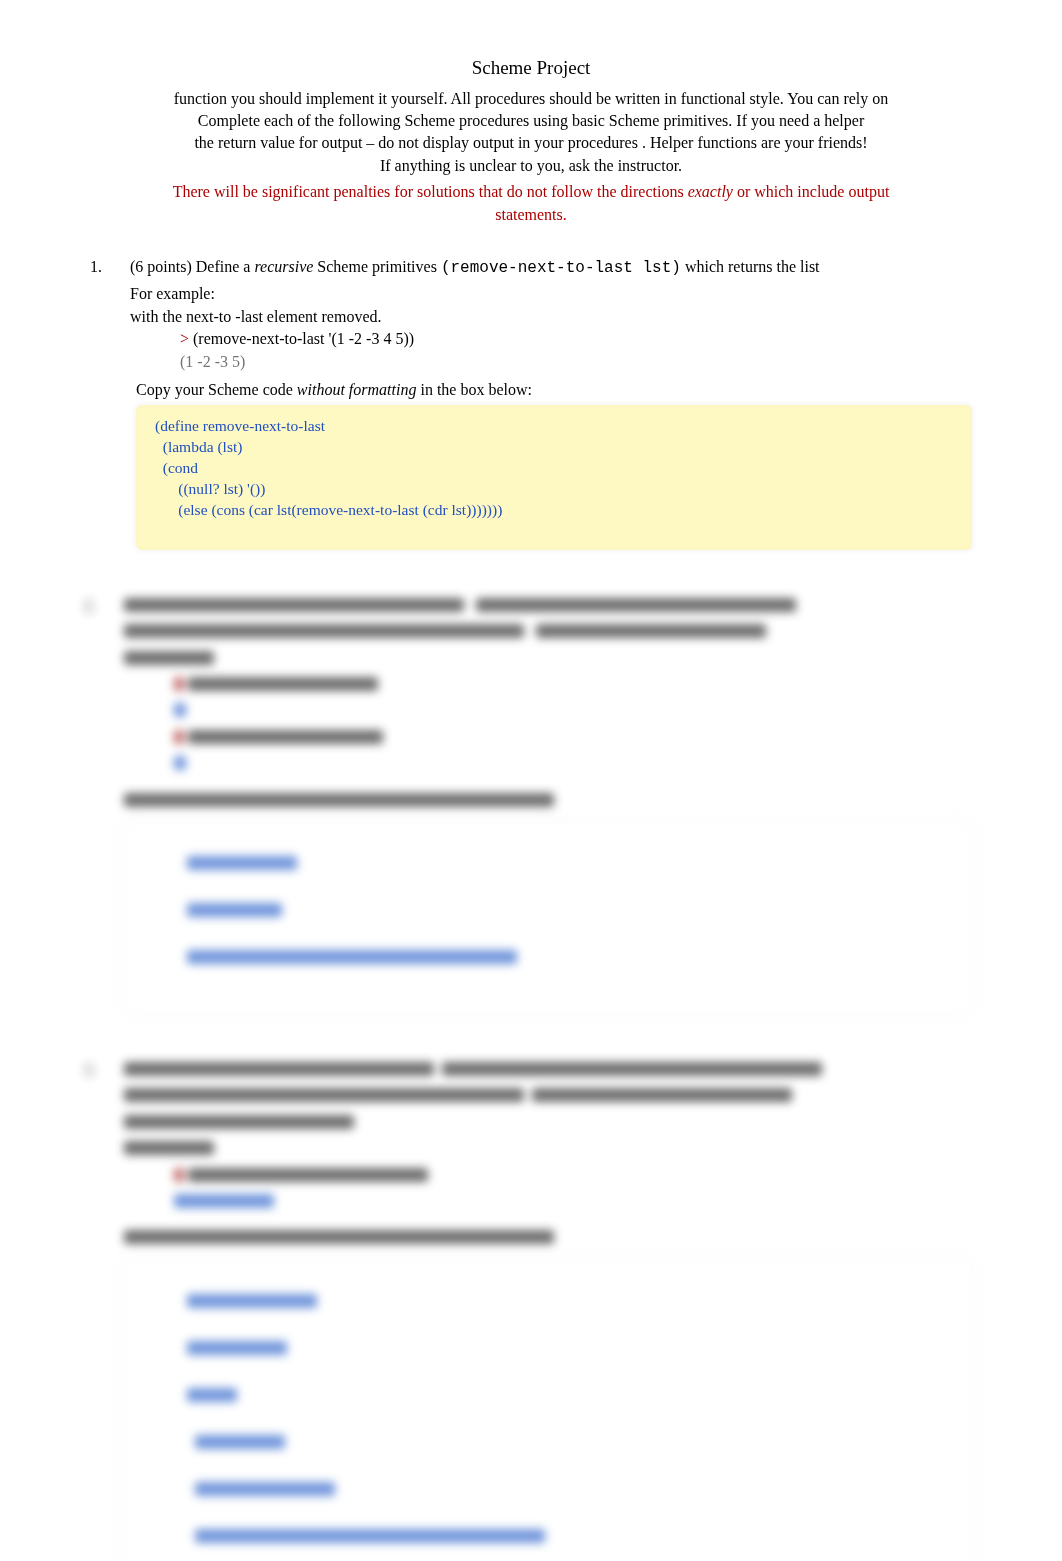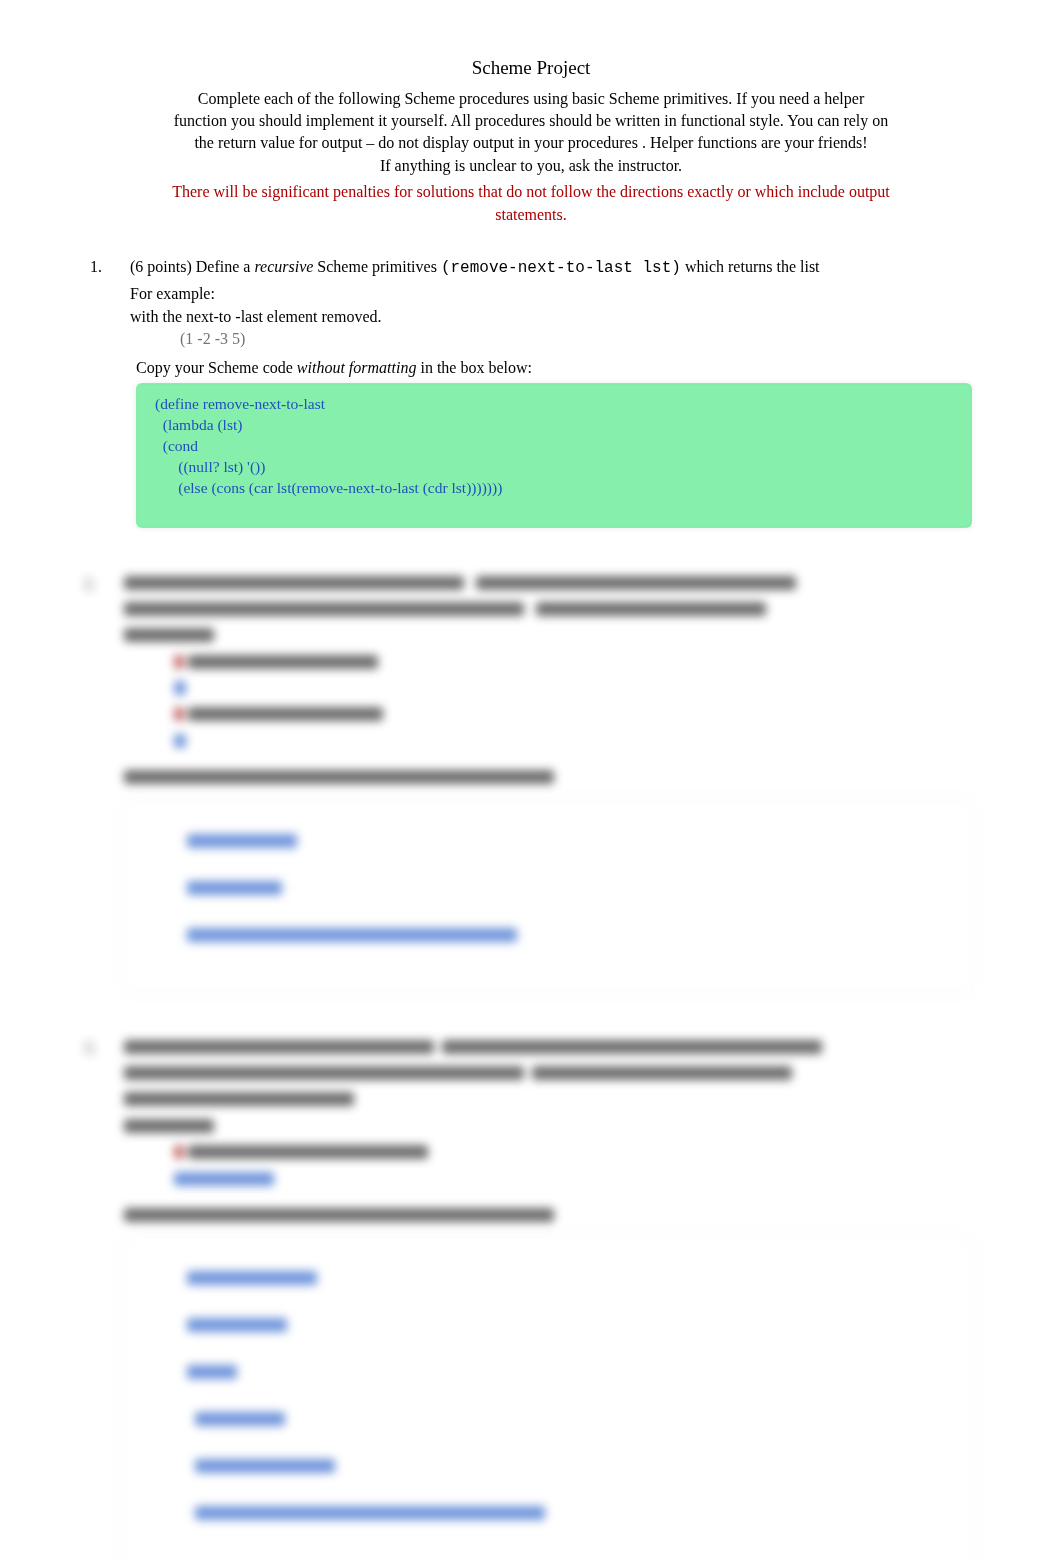--- a/index.html
+++ b/index.html
@@ -23,21 +23,21 @@
       text-align: center;
       font-size: 16px;
     }
     .intro-line { display: block; }
     .warning {
       color: #a00;
       text-align: center;
       font-size: 16px;
       margin-top: 4px;
     }
-    .warning .em { }
+    .warning .em { font-style: italic; }
     .question {
       margin-top: 30px;
       display: flex;
       gap: 20px;
     }
     .qnum { min-width: 20px; }
     .qbody { flex: 1; }
     .qtext { margin-bottom: 4px; }
     .em-it { font-style: italic; }
     .mono { font-family: Liberation Mono, monospace; }
@@ -45,21 +45,21 @@
     .prompt { color: #a00; }
     .output-blue { color: #737373; }
     .code-blue { color: #2050c0; }
     .copy-label { margin-top: 6px; margin-left: 6px; }
     .answer-box {
       margin-top: 4px;
       margin-left: 6px;
       border: 1px solid transparent;
       border-radius: 6px;
       padding: 10px 18px 28px 18px;
-      background: #86efac;
+      background: #fef9c3;
       box-shadow: 0 0 6px rgba(0,0,0,0.08), inset 0 0 2px rgba(0,0,0,0.05);
       min-height: 80px;
       white-space: pre;
       font-family: Georgia, serif;
       color: #2050c0;
       font-size: 15.5px;
       line-height: 1.35;
     }
     .blurred {
       position: relative;
@@ -100,41 +100,44 @@
     .spacer { height: 10px; }
   </style>
 </head>
 <body>
 
 <div class="page">
 
   <div class="title">Scheme Project</div>
 
   <div class="intro">
+    <span class="intro-line">function you should implement it yourself.    All procedures should be written in functional style.     You can rely on</span>
     <span class="intro-line">
       <span>Complete each of the following Scheme procedures using </span><span>basic Scheme primitives</span><span>.  If you need a helper</span>
     </span>
-    <span class="intro-line">function you should implement it yourself.    All procedures should be written in functional style.     You can rely on</span>
     <span class="intro-line">the return value for output –    do not display output in your procedures   .   Helper functions are your friends!</span>
     <span class="intro-line">If anything is unclear to you, ask the instructor.</span>
   </div>
 
   <div class="warning">
     <span>There will be significant penalties for solutions that do not follow the directions </span><span class="em">exactly</span><span> or which include output</span><br>
     <span>statements.</span>
   </div>
 
   <div class="question">
     <div class="qnum">1.</div>
     <div class="qbody">
       <div class="qtext">
         <span>(6 points) Define a </span><span class="em-it">recursive</span><span> Scheme primitives   </span><span class="mono">(remove-next-to-last lst)</span><span>                    which returns the list</span>
       </div>
       <div>For example:</div>
       <div>with the next-to -last element removed.</div>
+      <div class="indent1">
+        <span class="prompt">&gt;</span><span>   (remove-next-to-last '(1 -2 -3 4 5))</span>
+      </div>
       <div class="indent1 output-blue">(1 -2 -3 5)</div>
       <div class="copy-label">
         <span>Copy your Scheme code  </span><span class="em-it">without formatting</span><span>   in the box below:</span>
       </div>
       <div class="answer-box code-blue">(define remove-next-to-last
   (lambda (lst)
   (cond
       ((null? lst) '())
       (else (cons (car lst(remove-next-to-last (cdr lst)))))))</div>
     </div>

